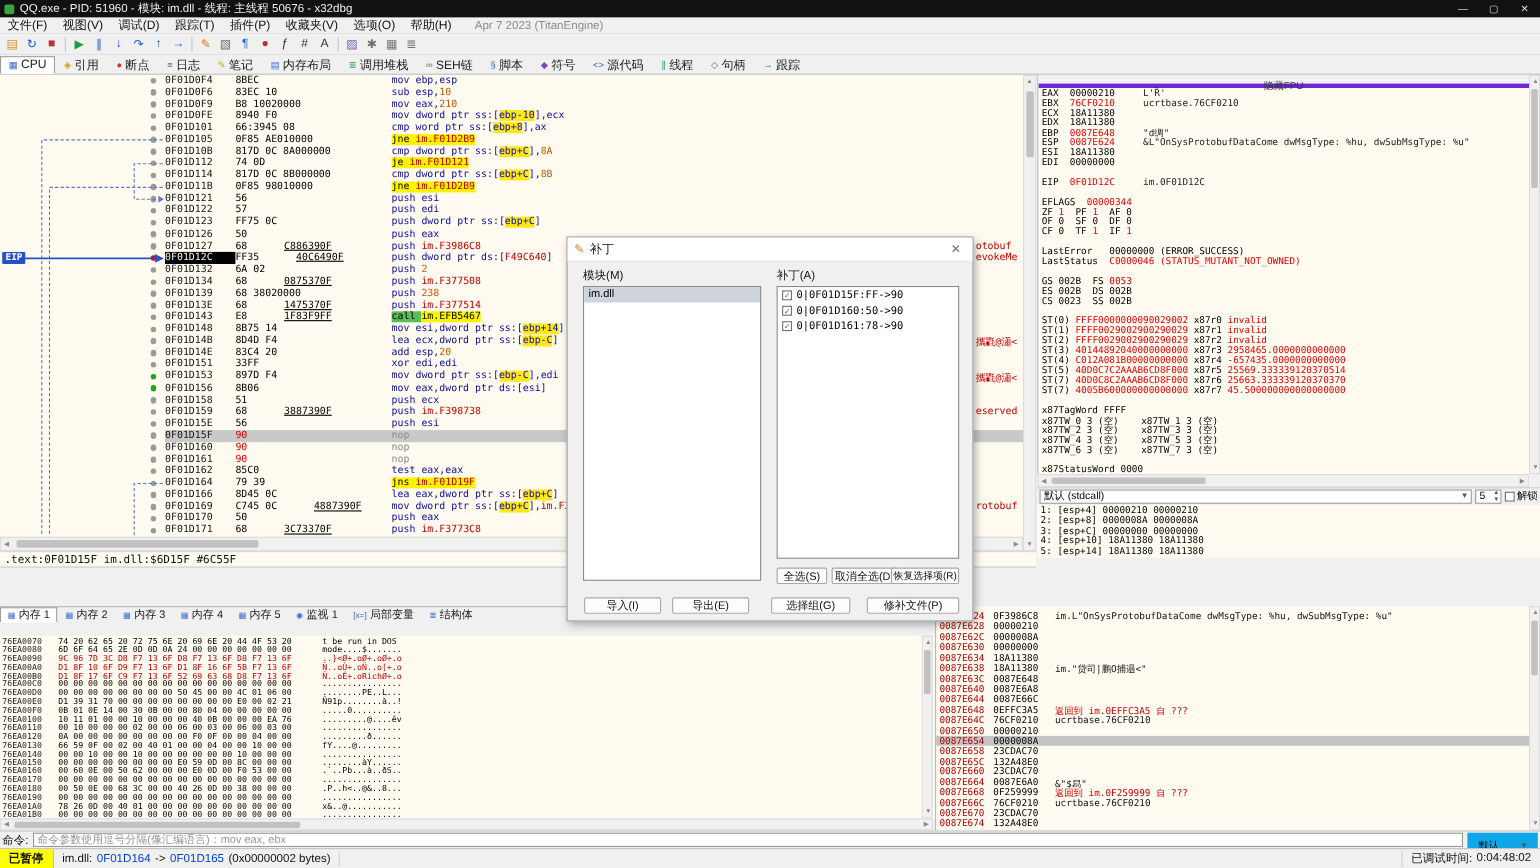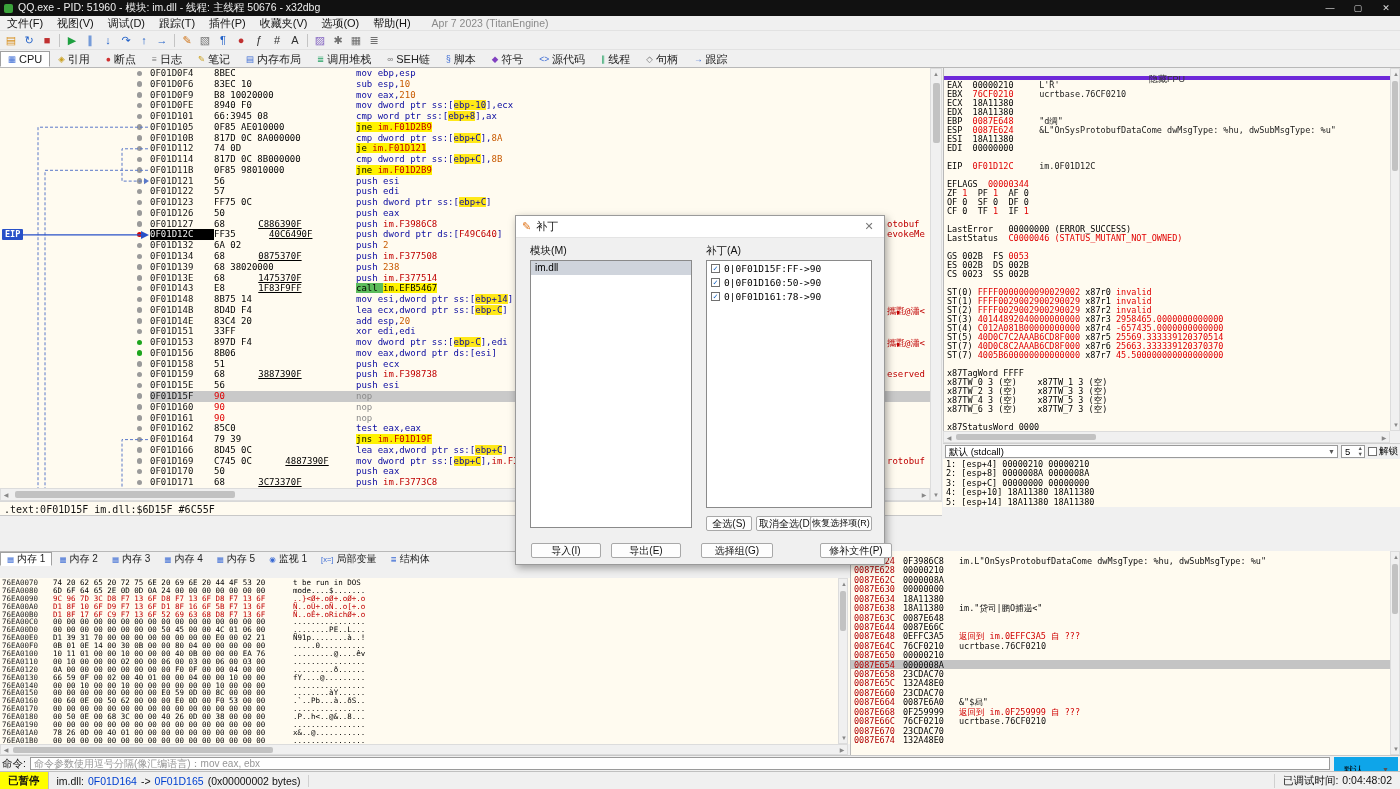--- a/index.html
+++ b/index.html
@@ -452,20 +452,21 @@
   </div>
 
   <div class="stack" data-interactable="false">
       <div class="srow" data-interactable="true"><span class="saddr" data-interactable="false">0087E624</span><span class="sval" data-interactable="false">0F3986C8</span><span class="sann" data-interactable="false">im.L"OnSysProtobufDataCome dwMsgType: %hu, dwSubMsgType: %u"</span></div>
       <div class="srow" data-interactable="true"><span class="saddr" data-interactable="false">0087E628</span><span class="sval" data-interactable="false">00000210</span><span class="sann" data-interactable="false"></span></div>
       <div class="srow" data-interactable="true"><span class="saddr" data-interactable="false">0087E62C</span><span class="sval" data-interactable="false">0000008A</span><span class="sann" data-interactable="false"></span></div>
       <div class="srow" data-interactable="true"><span class="saddr" data-interactable="false">0087E630</span><span class="sval" data-interactable="false">00000000</span><span class="sann" data-interactable="false"></span></div>
       <div class="srow" data-interactable="true"><span class="saddr" data-interactable="false">0087E634</span><span class="sval" data-interactable="false">18A11380</span><span class="sann" data-interactable="false"></span></div>
       <div class="srow" data-interactable="true"><span class="saddr" data-interactable="false">0087E638</span><span class="sval" data-interactable="false">18A11380</span><span class="sann" data-interactable="false">im."贷司|鹏O捕遢&lt;"</span></div>
       <div class="srow" data-interactable="true"><span class="saddr" data-interactable="false">0087E63C</span><span class="sval" data-interactable="false">0087E648</span><span class="sann" data-interactable="false"></span></div>
+      <div class="srow" data-interactable="true"><span class="saddr" data-interactable="false">0087E640</span><span class="sval" data-interactable="false">0087E6A8</span><span class="sann" data-interactable="false"></span></div>
       <div class="srow" data-interactable="true"><span class="saddr" data-interactable="false">0087E644</span><span class="sval" data-interactable="false">0087E66C</span><span class="sann" data-interactable="false"></span></div>
       <div class="srow ret" data-interactable="true"><span class="saddr" data-interactable="false">0087E648</span><span class="sval" data-interactable="false">0EFFC3A5</span><span class="sann" data-interactable="false">返回到 im.0EFFC3A5 自 ???</span></div>
       <div class="srow" data-interactable="true"><span class="saddr" data-interactable="false">0087E64C</span><span class="sval" data-interactable="false">76CF0210</span><span class="sann" data-interactable="false">ucrtbase.76CF0210</span></div>
       <div class="srow" data-interactable="true"><span class="saddr" data-interactable="false">0087E650</span><span class="sval" data-interactable="false">00000210</span><span class="sann" data-interactable="false"></span></div>
       <div class="srow sel" data-interactable="true"><span class="saddr" data-interactable="false">0087E654</span><span class="sval" data-interactable="false">0000008A</span><span class="sann" data-interactable="false"></span></div>
       <div class="srow" data-interactable="true"><span class="saddr" data-interactable="false">0087E658</span><span class="sval" data-interactable="false">23CDAC70</span><span class="sann" data-interactable="false"></span></div>
       <div class="srow" data-interactable="true"><span class="saddr" data-interactable="false">0087E65C</span><span class="sval" data-interactable="false">132A48E0</span><span class="sann" data-interactable="false"></span></div>
       <div class="srow" data-interactable="true"><span class="saddr" data-interactable="false">0087E660</span><span class="sval" data-interactable="false">23CDAC70</span><span class="sann" data-interactable="false"></span></div>
       <div class="srow" data-interactable="true"><span class="saddr" data-interactable="false">0087E664</span><span class="sval" data-interactable="false">0087E6A0</span><span class="sann" data-interactable="false">&amp;"$舄"</span></div>
       <div class="srow ret" data-interactable="true"><span class="saddr" data-interactable="false">0087E668</span><span class="sval" data-interactable="false">0F259999</span><span class="sann" data-interactable="false">返回到 im.0F259999 自 ???</span></div>
@@ -526,16 +527,16 @@
           <span class="cb" data-interactable="true">✓</span>
           <span data-interactable="false">0|0F01D161:78-&gt;90</span>
         </div>
       </div>
     <div class="btn" style="left:190px;top:300px;width:46px;" data-interactable="true">全选(S)</div>
     <div class="btn" style="left:240px;top:300px;width:60px;" data-interactable="true">取消全选(D)</div>
     <div class="btn" style="left:294px;top:300px;width:62px;font-size:9px;" data-interactable="true">恢复选择项(R)</div>
     <div class="btn" style="left:15px;top:327px;width:70px;" data-interactable="true">导入(I)</div>
     <div class="btn" style="left:95px;top:327px;width:70px;" data-interactable="true">导出(E)</div>
     <div class="btn" style="left:185px;top:327px;width:72px;" data-interactable="true">选择组(G)</div>
-    <div class="btn" style="left:272px;top:327px;width:72px;margin-left:32px;" data-interactable="true">修补文件(P)</div>
+    <div class="btn" style="left:272px;top:327px;width:84px;" data-interactable="true">修补文件(P)</div>
   </div>
 
 </div>
 
 </body></html>

